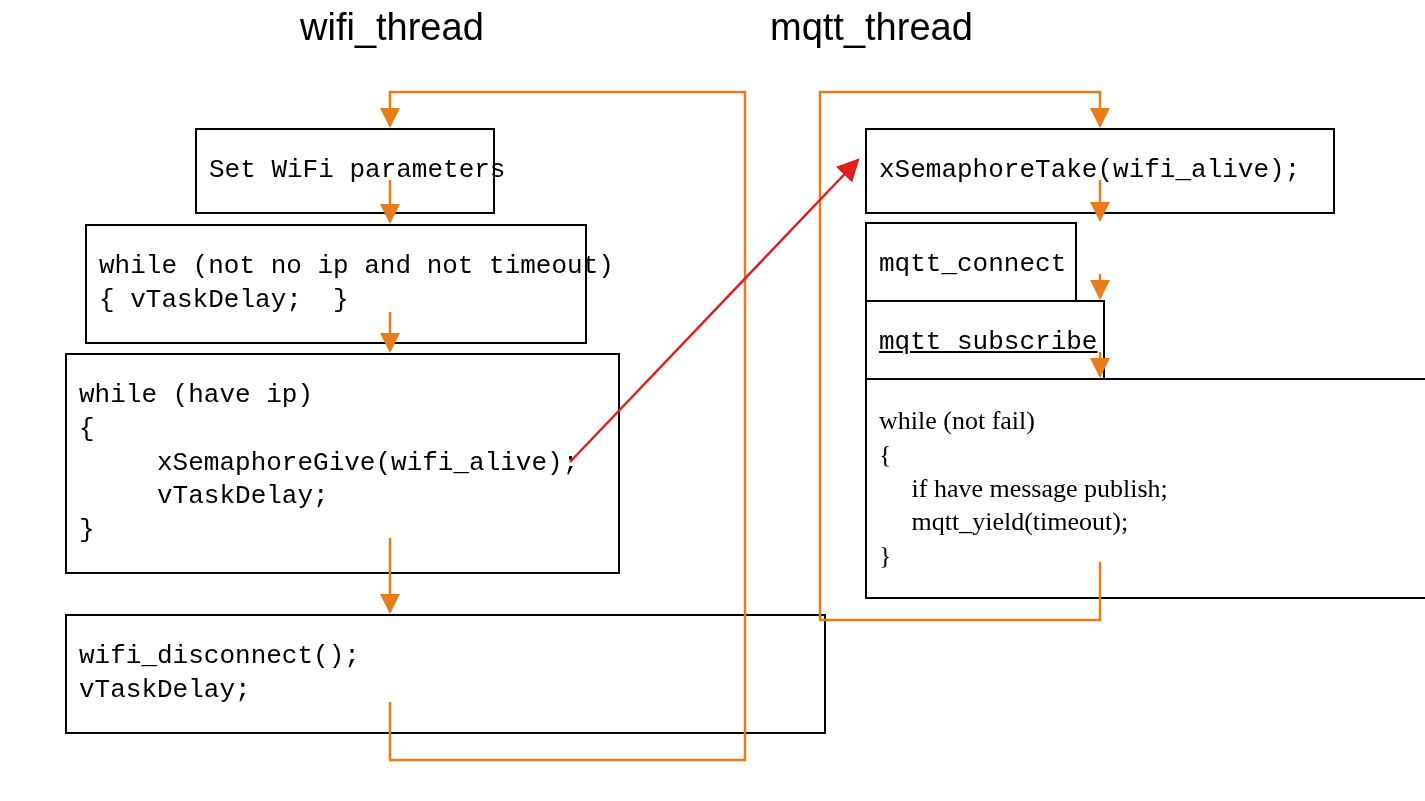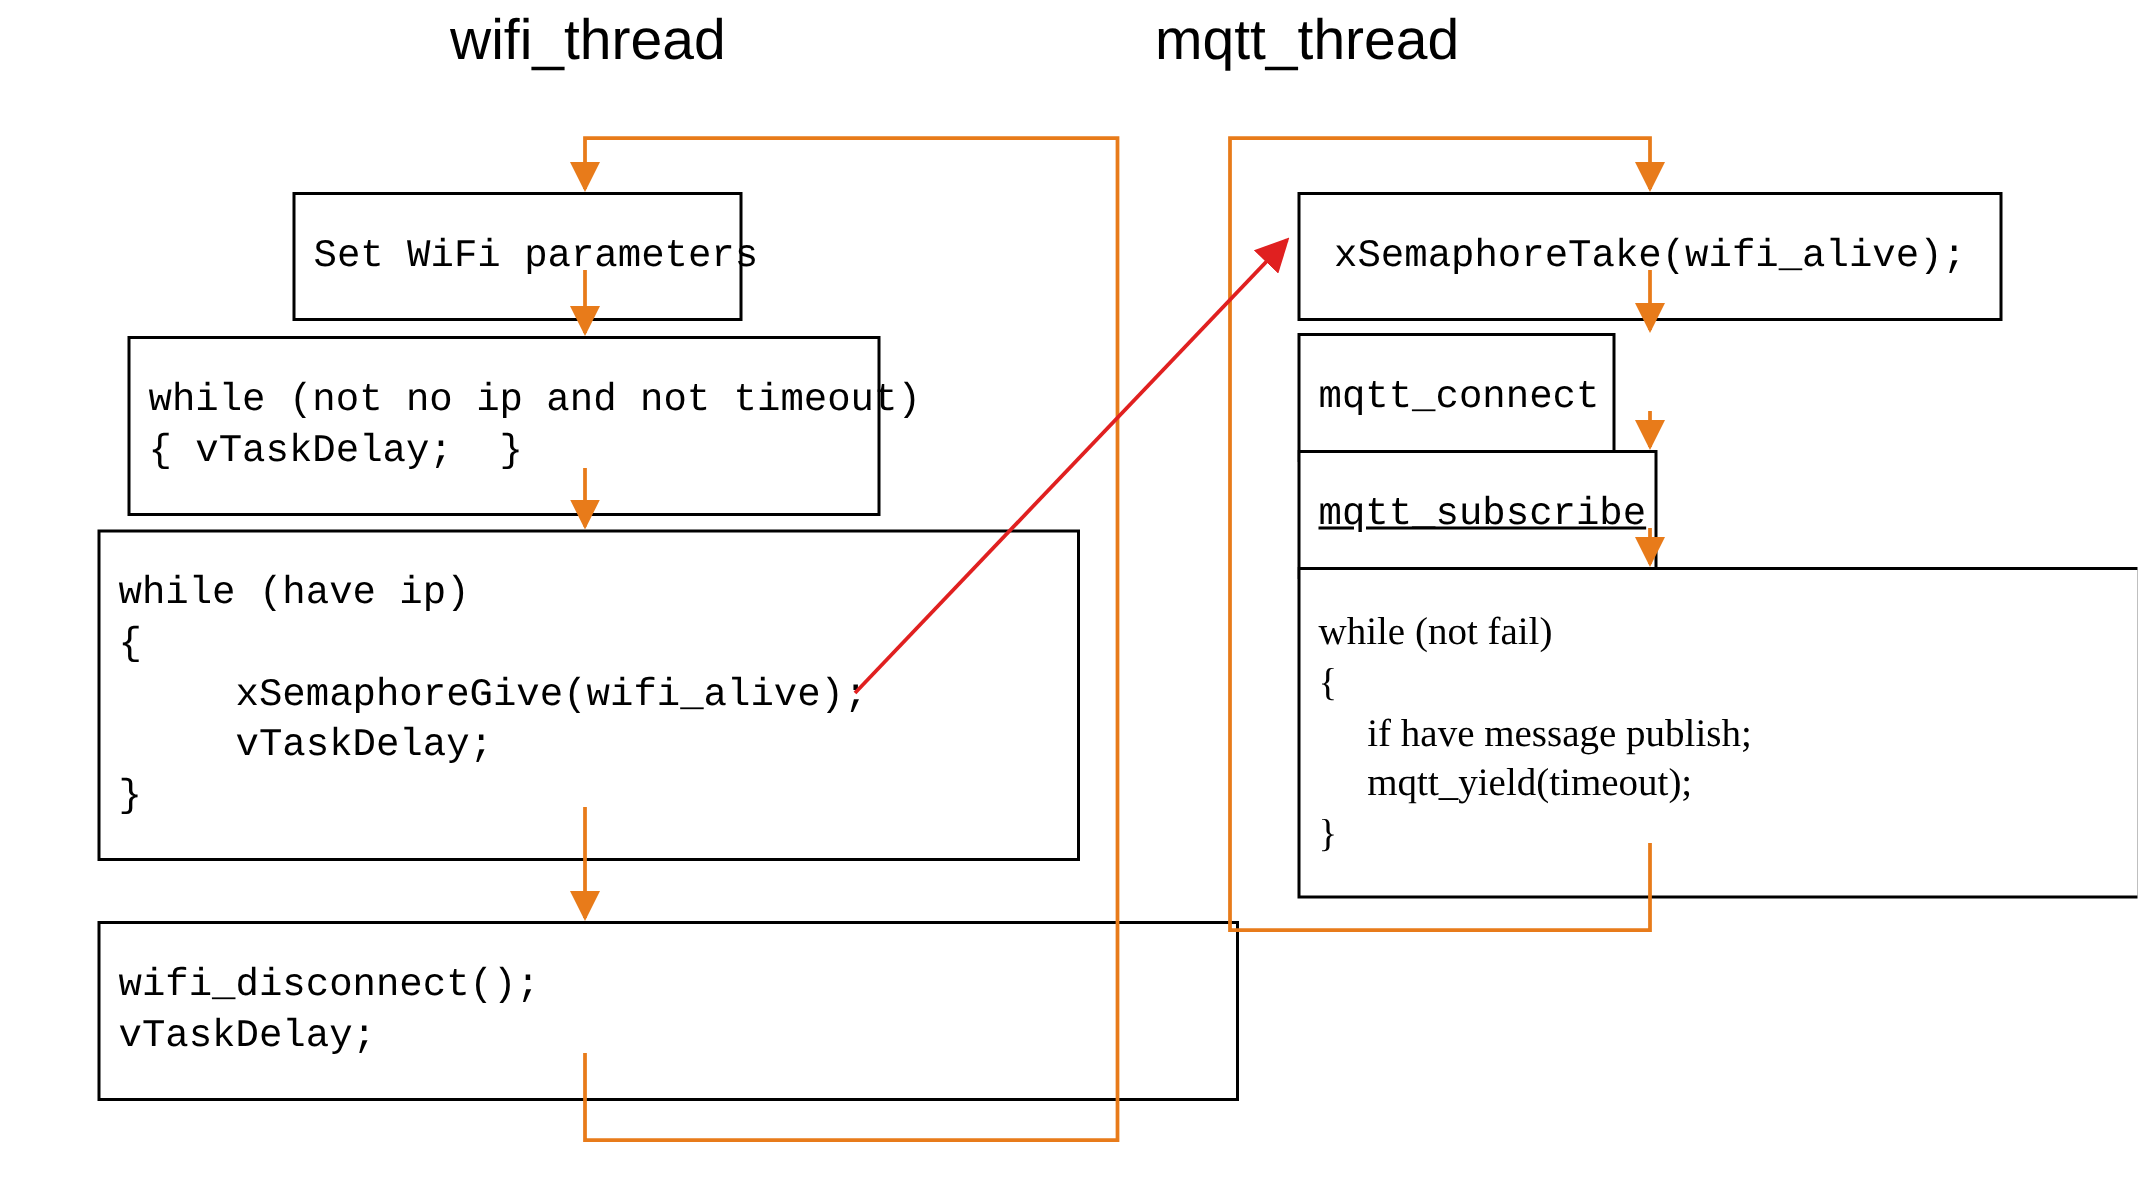--- a/index.html
+++ b/index.html
@@ -47,30 +47,30 @@
 <div class="canvas">
 
   <div class="title" style="left:770px; top:6px;">mqtt_thread</div>
   <div class="title" style="left:300px; top:6px;">wifi_thread</div>
 
   <div class="box" style="left:195px; top:128px; width:300px;">Set WiFi parameters</div>
 
   <div class="box" style="left:85px; top:224px; width:502px;">while (not no ip and not timeout)
 { vTaskDelay;  }</div>
 
-  <div class="box" style="left:65px; top:353px; width:655px;">while (have ip)
+  <div class="box" style="left:65px; top:353px; width:555px;">while (have ip)
 {
      xSemaphoreGive(wifi_alive);
      vTaskDelay;
 }</div>
 
   <div class="box" style="left:65px; top:614px; width:761px;">wifi_disconnect();
 vTaskDelay;</div>
 
-  <div class="box" style="left:865px; top:128px; width:470px;text-align:center;">xSemaphoreTake(wifi_alive);</div>
+  <div class="box" style="left:865px; top:128px; width:470px;">xSemaphoreTake(wifi_alive);</div>
 
   <div class="box" style="left:865px; top:222px; width:212px;">mqtt_connect</div>
 
   <div class="box" style="left:865px; top:300px; width:240px;text-decoration:underline;">mqtt_subscribe</div>
 
   <div class="box" style="left:865px; top:378px; width:562px;font-family:Liberation Serif, serif;">while (not fail)
 {
      if have message publish;
      mqtt_yield(timeout);
 }</div>

